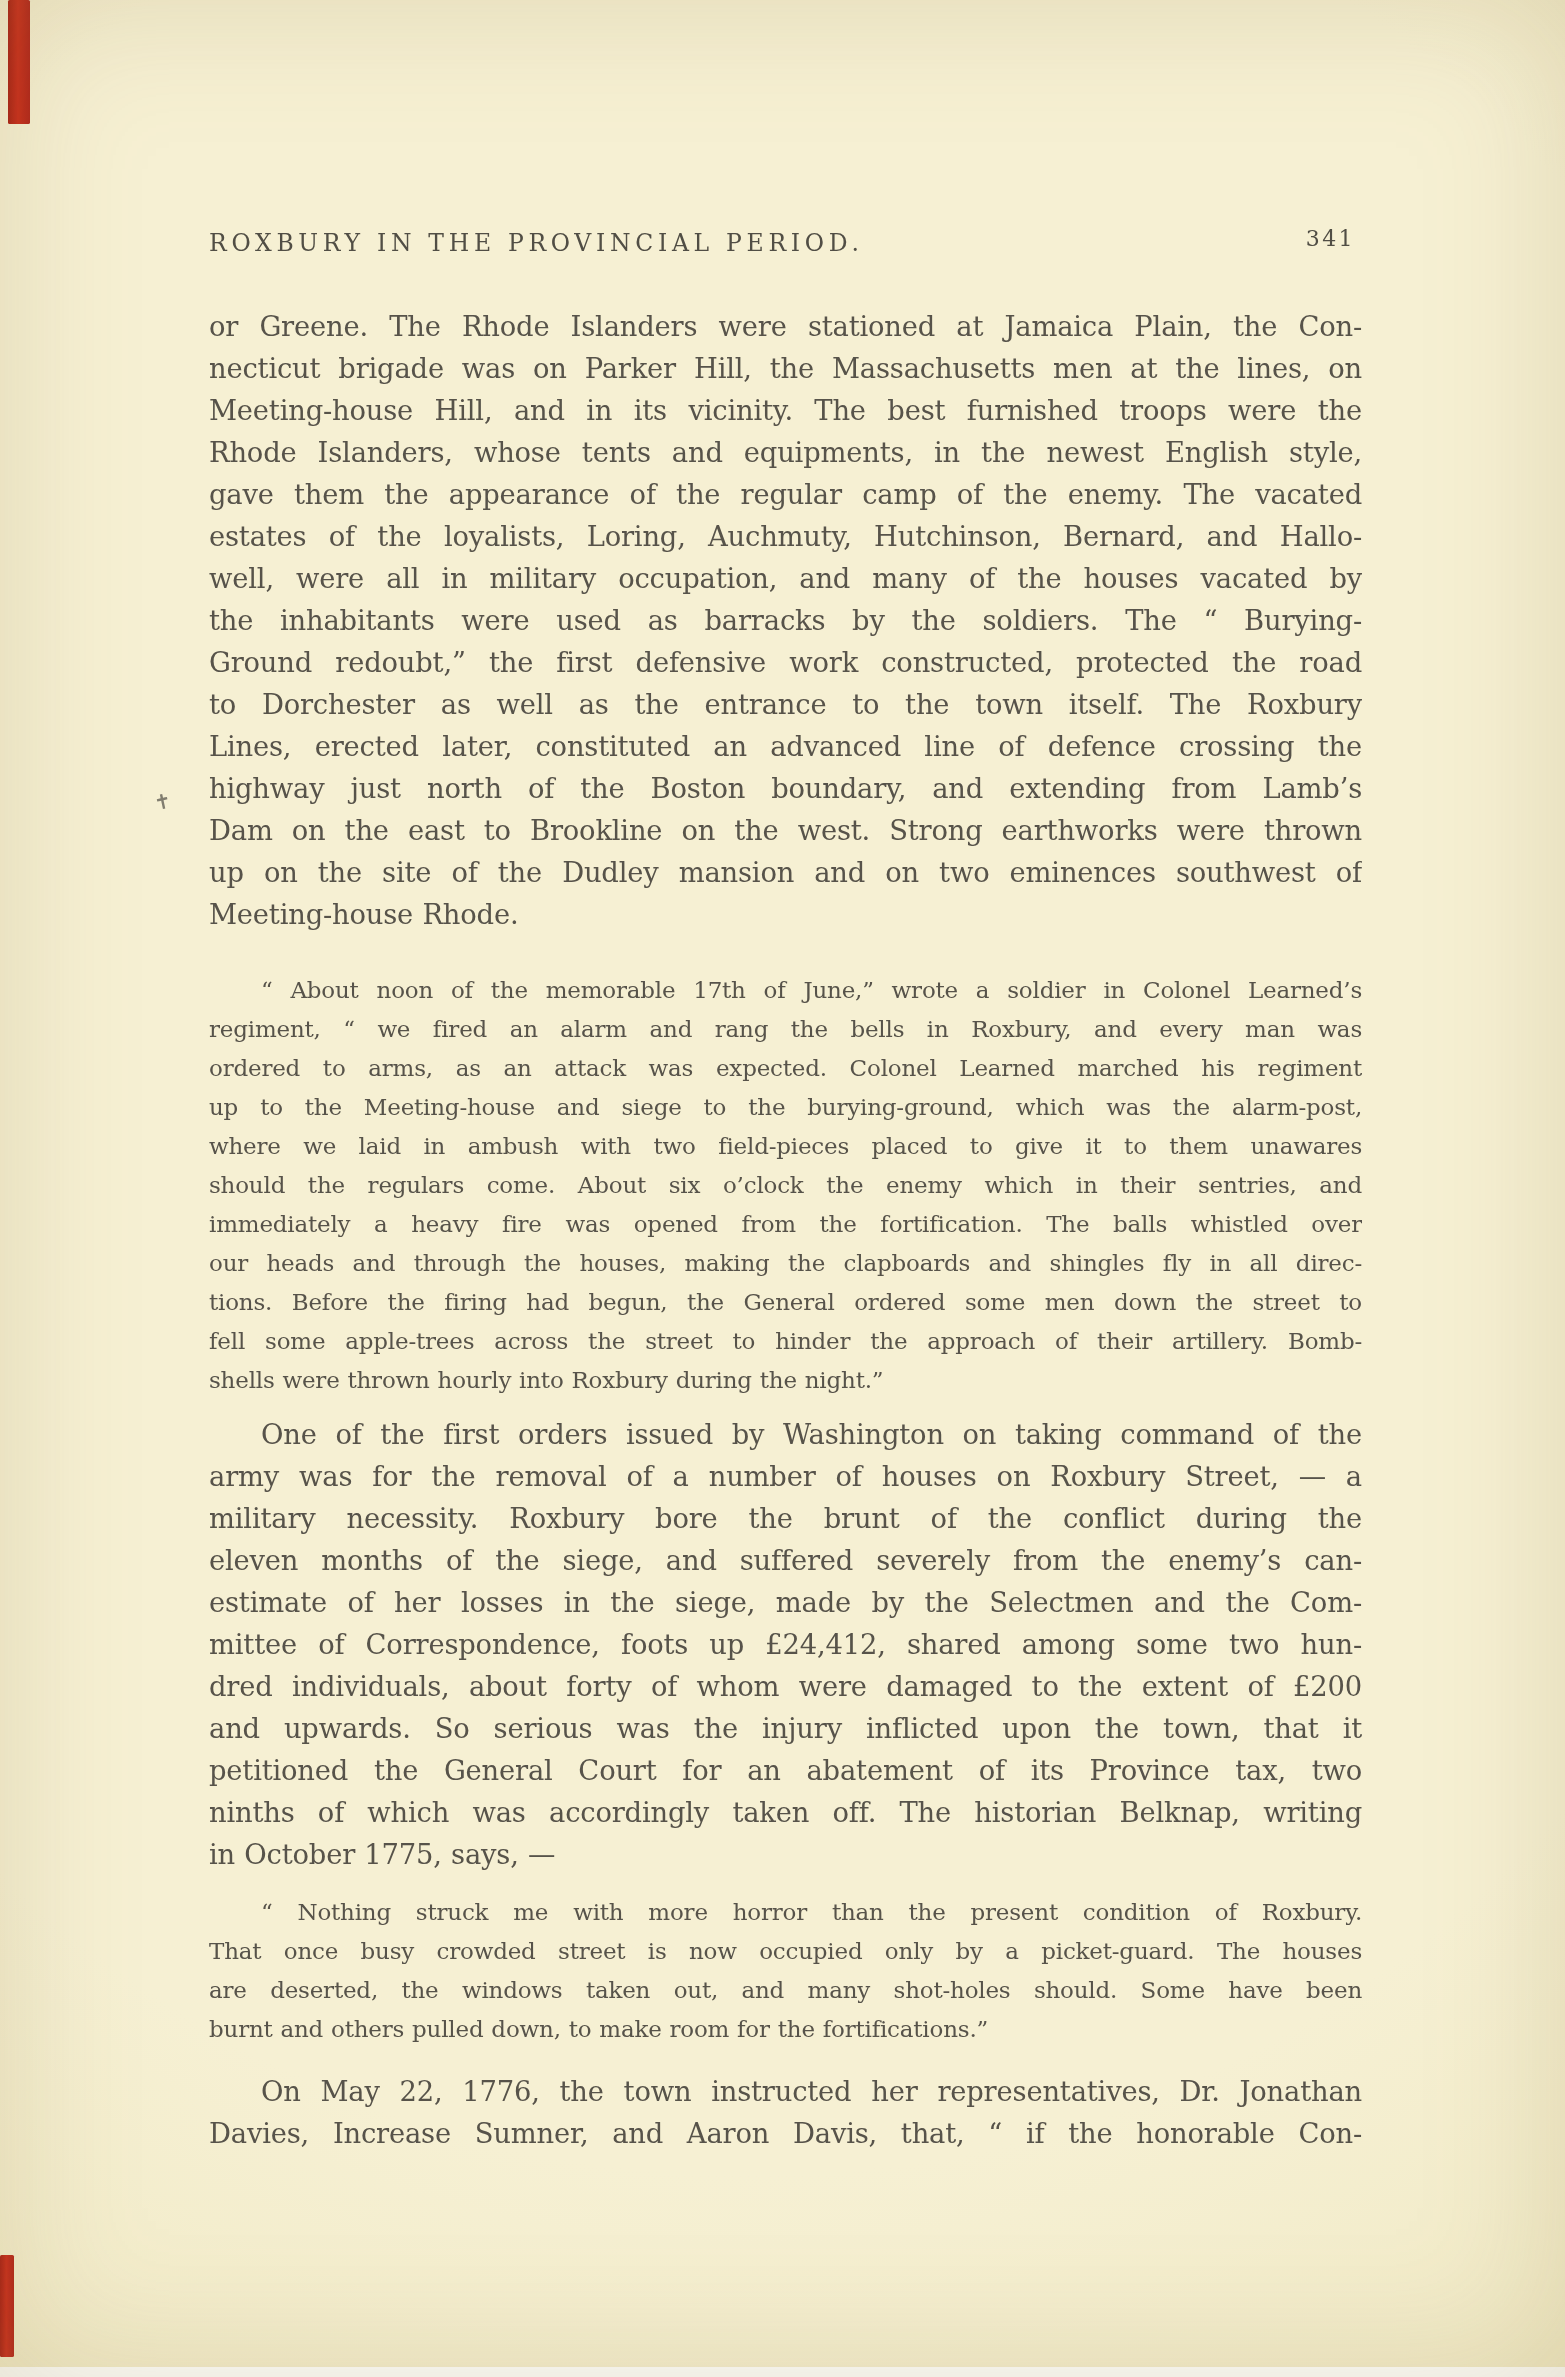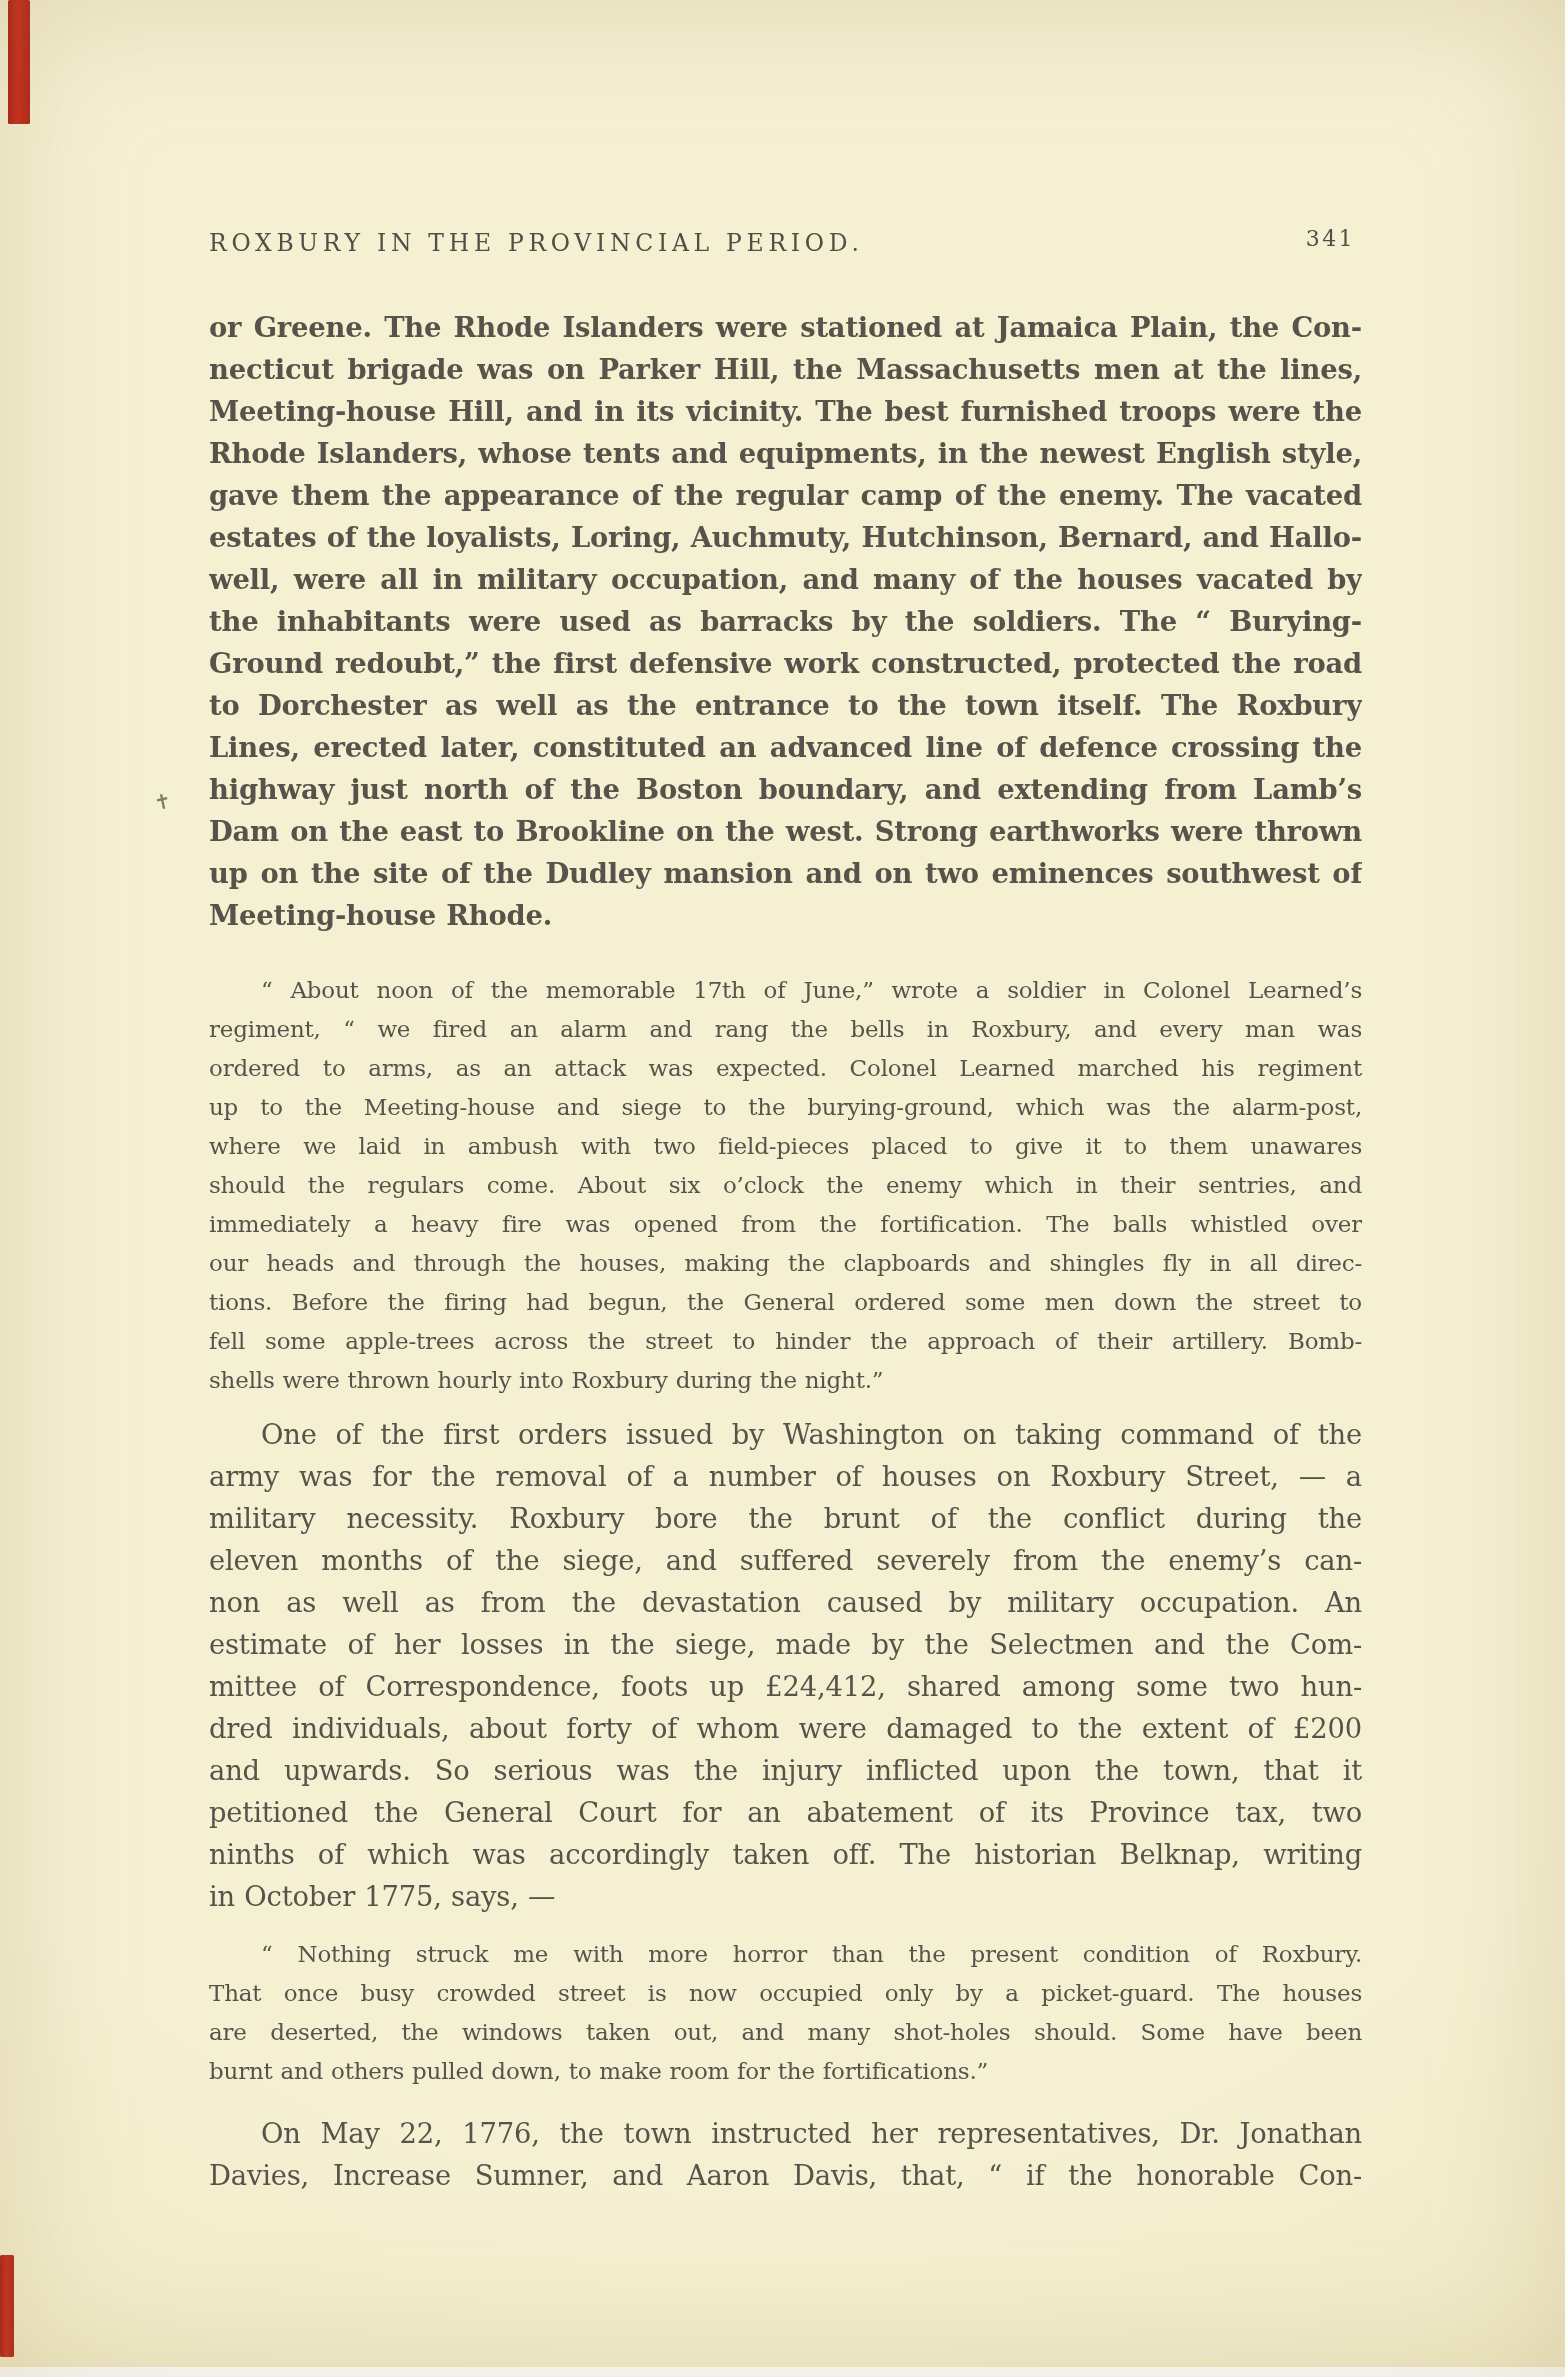--- a/index.html
+++ b/index.html
@@ -62,21 +62,21 @@
     text-align: justify;
     text-align-last: justify;
     overflow: hidden;
     letter-spacing: -0.2px;
     word-spacing: 0.8px;
   }
   .para-body .line { height: 42px; }
   .para-quote .line { height: 39px; }
   .line.last { text-align-last: left; }
   .line.indent { padding-left: 52px; }
-  .para:nth-child(1) { margin-top: 41px; font-weight: bold; }
+  .para:nth-child(1) { margin-top: 41px; }
   .para:nth-child(2) { margin-top: 35px; }
   .para:nth-child(3) { margin-top: 14px; }
   .para:nth-child(4) { margin-top: 17px; }
   .para:nth-child(5) { margin-top: 22px; }
 
   .red-mark {
     position: absolute;
     background: linear-gradient(to right, #a82115, #c82d1b 45%, #b1251a);
     border-radius: 1.6px;
   }
@@ -150,21 +150,20 @@
           <div class="line">our heads and through the houses, making the clapboards and shingles fly in all direc-</div>
           <div class="line">tions.  Before the firing had begun, the General ordered some men down the street to</div>
           <div class="line">fell some apple-trees across the street to hinder the approach of their artillery.  Bomb-</div>
           <div class="line last">shells were thrown hourly into Roxbury during the night.”</div>
         </div>
         <div class="para para-body">
           <div class="line indent">One of the first orders issued by Washington on taking command of the</div>
           <div class="line">army was for the removal of a number of houses on Roxbury Street, — a</div>
           <div class="line">military necessity.  Roxbury bore the brunt of the conflict during the</div>
           <div class="line">eleven months of the siege, and suffered severely from the enemy’s can-</div>
-          <div class="line">non as well as from the devastation caused by military occupation.  An</div>
           <div class="line">estimate of her losses in the siege, made by the Selectmen and the Com-</div>
           <div class="line">mittee of Correspondence, foots up £24,412, shared among some two hun-</div>
           <div class="line">dred individuals, about forty of whom were damaged to the extent of £200</div>
           <div class="line">and upwards.  So serious was the injury inflicted upon the town, that it</div>
           <div class="line">petitioned the General Court for an abatement of its Province tax, two</div>
           <div class="line">ninths of which was accordingly taken off.  The historian Belknap, writing</div>
           <div class="line last">in October 1775, says, —</div>
         </div>
         <div class="para para-quote">
           <div class="line indent">“ Nothing struck me with more horror than the present condition of Roxbury.</div>

